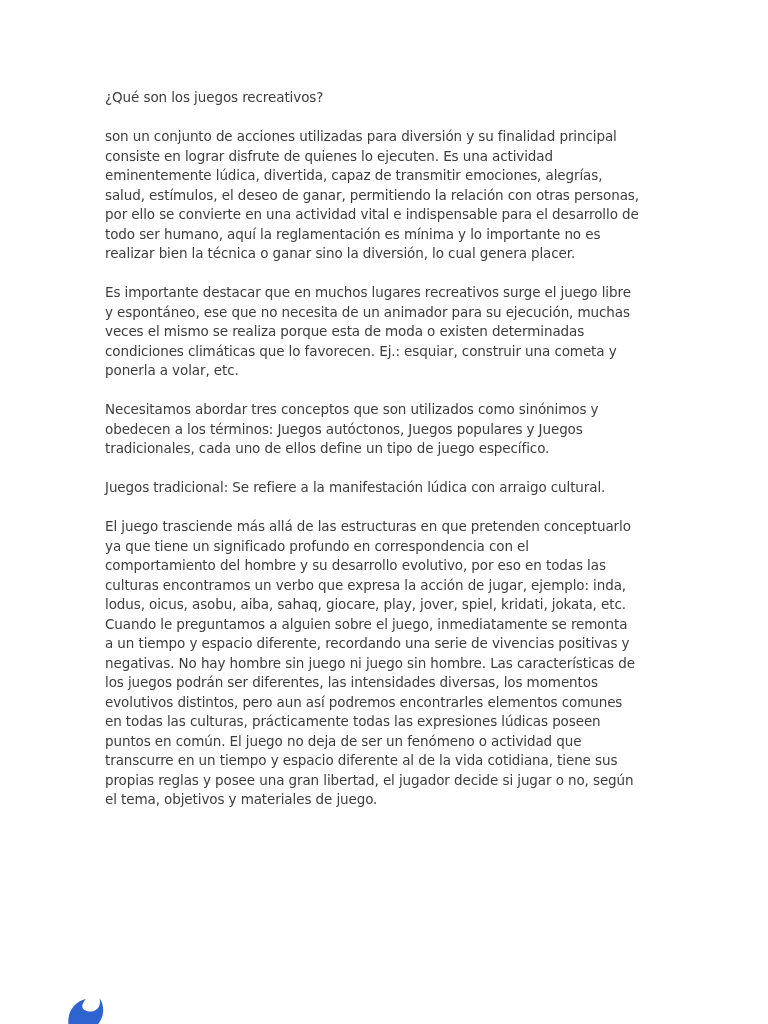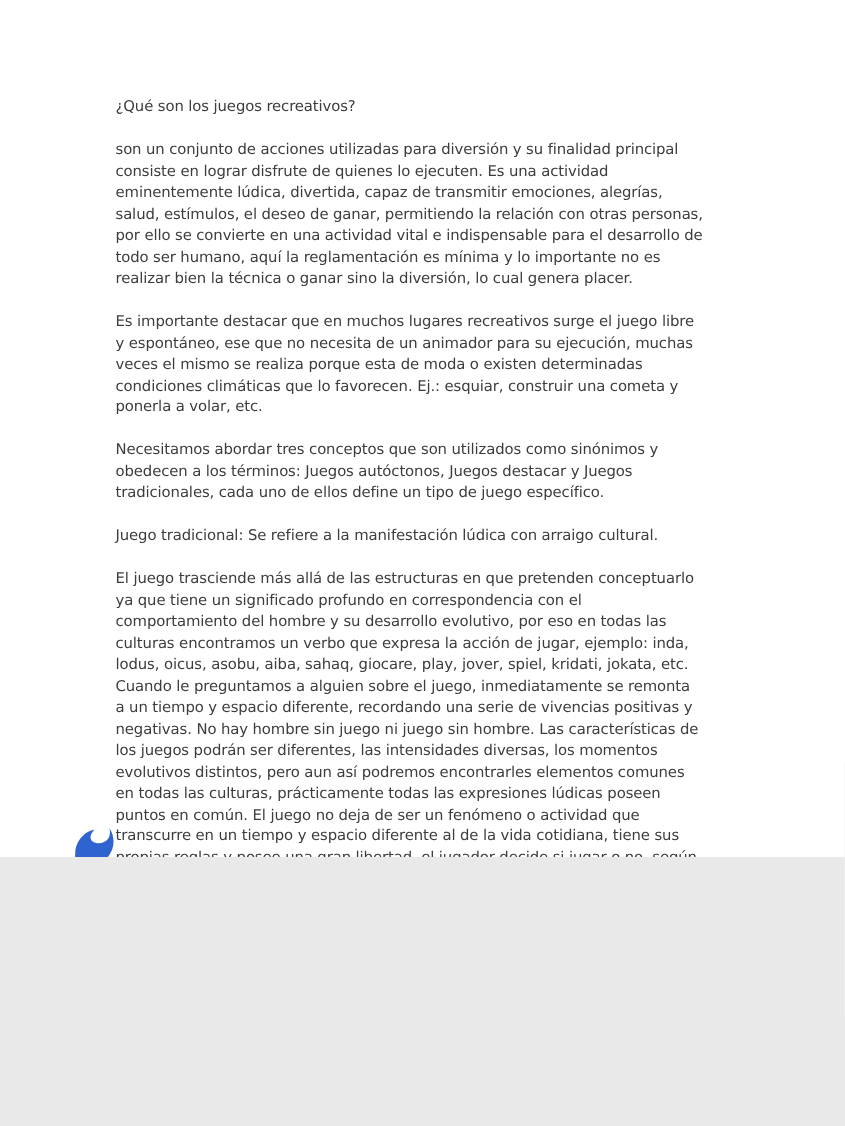--- a/index.html
+++ b/index.html
@@ -1,20 +1,20 @@
 <!DOCTYPE html>
 <html><head>
 <meta charset="utf-8">
 <style>
   * { margin: 0; padding: 0; box-sizing: border-box; }
   html, body { background: #e9e9e9; }
   .page {
     position: relative;
     width: 768px;
-    height: 779px;
+    height: 1024px;
     background: #ffffff;
     overflow: hidden;
     font-family: "DejaVu Sans", "Liberation Sans", sans-serif;
   }
   .content {
     position: absolute;
     left: 105px;
     top: 88px;
     width: 600px;
     color: #3d3d3d;
@@ -55,26 +55,26 @@
 todo ser humano, aquí la reglamentación es mínima y lo importante no es
 realizar bien la técnica o ganar sino la diversión, lo cual genera placer.</p>
 
     <p>Es importante destacar que en muchos lugares recreativos surge el juego libre
 y espontáneo, ese que no necesita de un animador para su ejecución, muchas
 veces el mismo se realiza porque esta de moda o existen determinadas
 condiciones climáticas que lo favorecen. Ej.: esquiar, construir una cometa y
 ponerla a volar, etc.</p>
 
     <p>Necesitamos abordar tres conceptos que son utilizados como sinónimos y
-obedecen a los términos: Juegos autóctonos, Juegos destacar y Juegos
+obedecen a los términos: Juegos autóctonos, Juegos populares y Juegos
 tradicionales, cada uno de ellos define un tipo de juego específico.</p>
 
 
 
-    <p>Juego tradicional: Se refiere a la manifestación lúdica con arraigo cultural.</p>
+    <p>Juegos tradicional: Se refiere a la manifestación lúdica con arraigo cultural.</p>
 
     <p>El juego trasciende más allá de las estructuras en que pretenden conceptuarlo
 ya que tiene un significado profundo en correspondencia con el
 comportamiento del hombre y su desarrollo evolutivo, por eso en todas las
 culturas encontramos un verbo que expresa la acción de jugar, ejemplo: inda,
 lodus, oicus, asobu, aiba, sahaq, giocare, play, jover, spiel, kridati, jokata, etc.
 Cuando le preguntamos a alguien sobre el juego, inmediatamente se remonta
 a un tiempo y espacio diferente, recordando una serie de vivencias positivas y
 negativas. No hay hombre sin juego ni juego sin hombre. Las características de
 los juegos podrán ser diferentes, las intensidades diversas, los momentos

